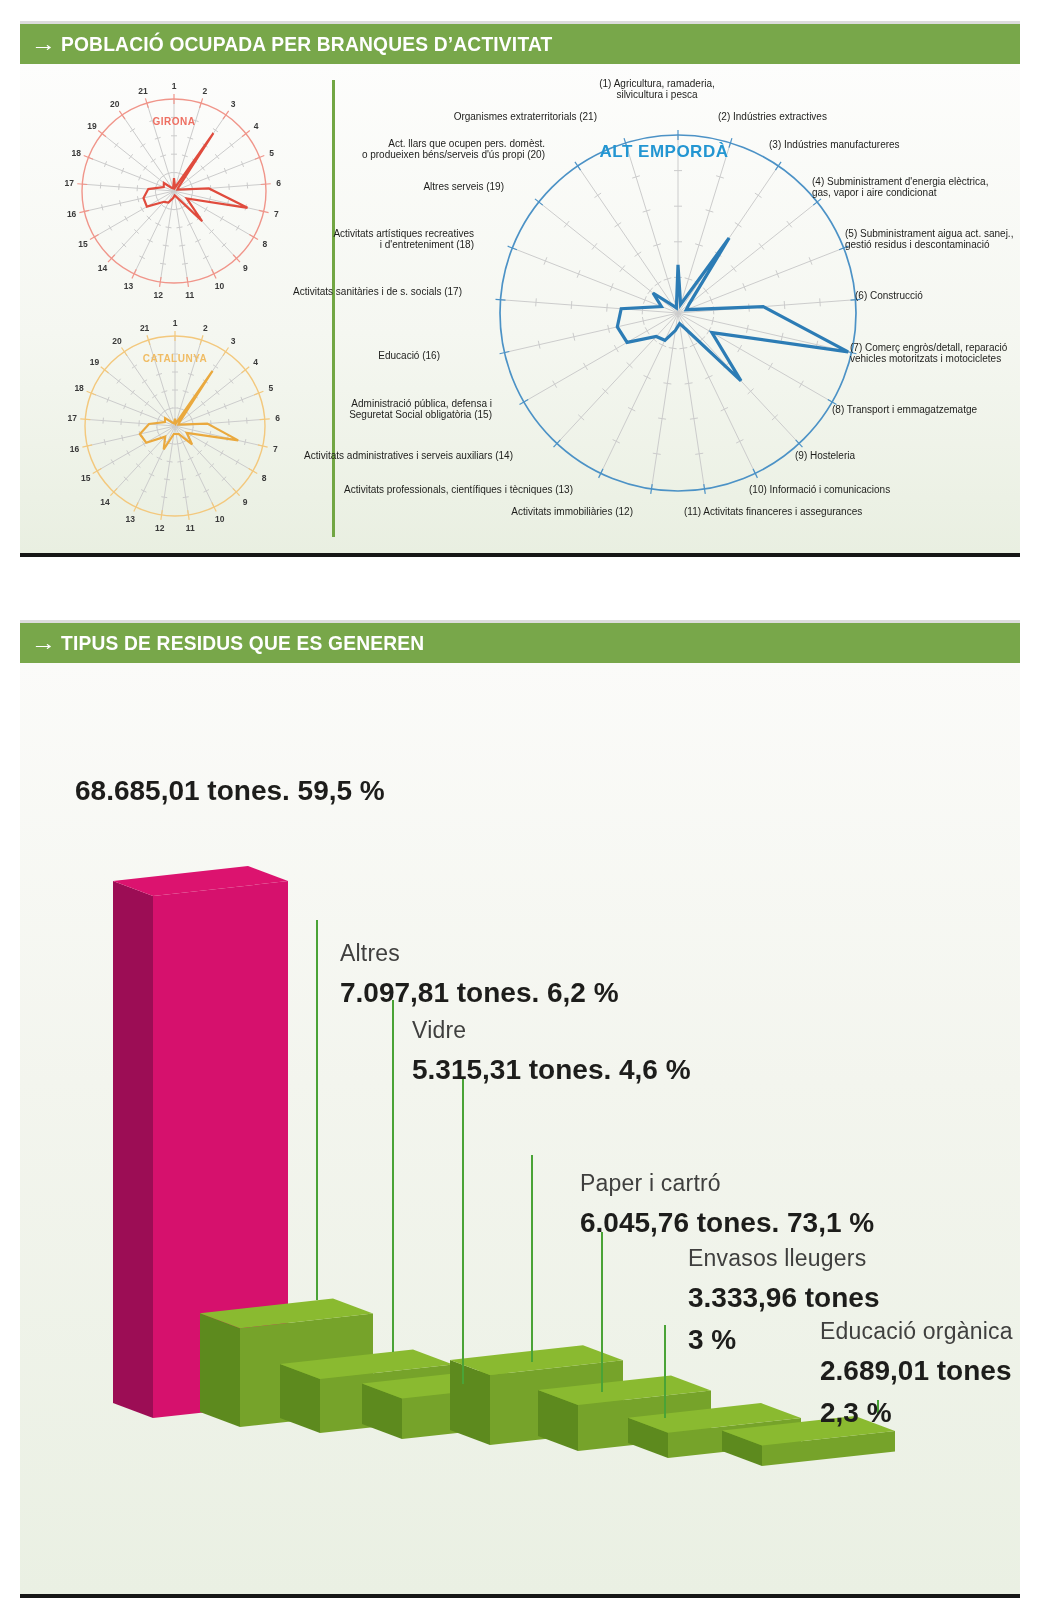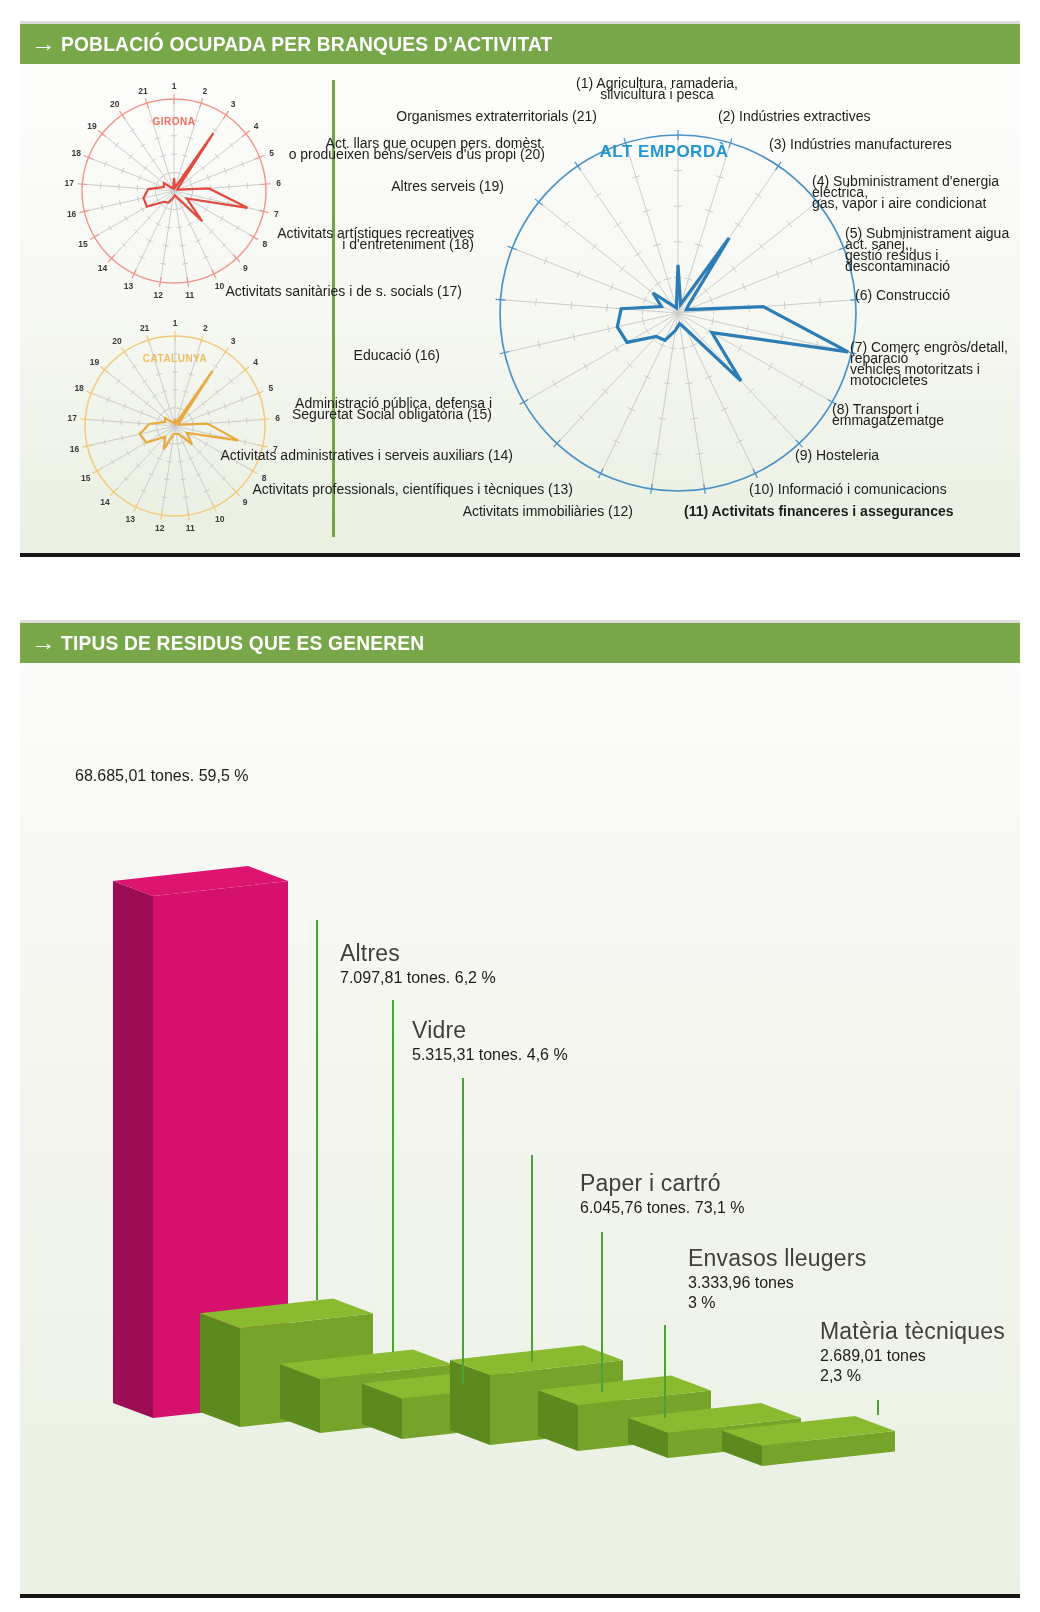--- a/index.html
+++ b/index.html
@@ -18,26 +18,26 @@
     font-size:20px;font-weight:bold;letter-spacing:0.2px;margin:0;display:inline-block;
     transform:scaleX(0.96);transform-origin:left center;white-space:nowrap;
   }
   .blackline{position:absolute;left:20px;width:1000px;height:4px;background:#161616;}
   .panel{position:absolute;left:20px;width:1000px;}
   #panel1{top:64px;height:489px;background:linear-gradient(180deg,#fdfdfc 0%,#f5f7f1 55%,#e9efe1 100%);}
   #panel2{top:663px;height:931px;background:linear-gradient(180deg,#fbfbf9 0%,#f3f5ee 45%,#eaf0e3 100%);}
   .vdivider{position:absolute;left:312px;top:16px;width:3px;height:457px;background:#72a643;}
   .radar-box{position:absolute;}
   .radar-label{
-    position:absolute;font-size:14px;line-height:11px;color:#1d1d1b;white-space:pre-line;
+    position:absolute;font-size:10px;line-height:11px;color:#1d1d1b;white-space:pre-line;
     font-weight:500;
   }
   .bar-label{position:absolute;white-space:nowrap;}
   .bar-label .nm{font-size:23px;color:#3f3f3e;letter-spacing:0.2px;}
-  .bar-label .vl{font-size:16px;color:#1d1d1b;font-weight:normal;margin-top:2px;}
+  .bar-label .vl{font-size:28px;color:#1d1d1b;font-weight:bold;margin-top:10px;}
   #bars-svg{position:absolute;left:0;top:0;}
   svg text{font-family:"Liberation Sans",sans-serif;}
 </style>
 </head>
 <body>
 
 <div class="page">
 
   <div class="grayline" style="top:21px"></div>
   <div class="band" style="top:24px">
@@ -506,21 +506,21 @@
         <div class="radar-label" style="top: 112px; left: 792px;">(4) Subministrament d'energia elèctrica,
 gas, vapor i aire condicionat</div>
         <div class="radar-label" style="top: 164px; left: 825px;">(5) Subministrament aigua act. sanej.,
 gestió residus i descontaminació</div>
         <div class="radar-label" style="top: 226px; left: 835px;">(6) Construcció</div>
         <div class="radar-label" style="top: 278px; left: 830px;">(7) Comerç engròs/detall, reparació
 vehicles motoritzats i motocicletes</div>
         <div class="radar-label" style="top: 340px; left: 812px;">(8) Transport i emmagatzematge</div>
         <div class="radar-label" style="top: 386px; left: 775px;">(9) Hosteleria</div>
         <div class="radar-label" style="top: 420px; left: 729px;">(10) Informació i comunicacions</div>
-        <div class="radar-label" style="top: 442px; left: 664px; font-weight: bold;">(11) Activitats financeres i assegurances</div>
+        <div class="radar-label" style="top: 442px; left: 664px;">(11) Activitats financeres i assegurances</div>
         <div class="radar-label" style="top: 442px; right: 387px; text-align: right;">Activitats immobiliàries (12)</div>
         <div class="radar-label" style="top: 420px; right: 447px; text-align: right;">Activitats professionals, científiques i tècniques (13)</div>
         <div class="radar-label" style="top: 386px; right: 507px; text-align: right;">Activitats administratives i serveis auxiliars (14)</div>
         <div class="radar-label" style="top: 334px; right: 528px; text-align: right;">Administració pública, defensa i
 Seguretat Social obligatòria (15)</div>
         <div class="radar-label" style="top: 286px; right: 580px; text-align: right;">Educació (16)</div>
         <div class="radar-label" style="top: 222px; right: 558px; text-align: left;">Activitats sanitàries i de s. socials (17)</div>
         <div class="radar-label" style="top: 164px; right: 546px; text-align: right;">Activitats artístiques recreatives
 i d'entreteniment (18)</div>
         <div class="radar-label" style="top: 117px; right: 516px; text-align: right;">Altres serveis (19)</div>
@@ -606,19 +606,19 @@
   <div class="bar-label" style="left:580px;top:1170px">
     <div class="nm">Paper i cartró</div>
     <div class="vl">6.045,76 tones. 73,1 %</div>
   </div>
   <div class="bar-label" style="left:688px;top:1245px">
     <div class="nm">Envasos lleugers</div>
     <div class="vl">3.333,96 tones</div>
     <div class="vl">3 %</div>
   </div>
   <div class="bar-label" style="left:820px;top:1318px">
-    <div class="nm">Matèria tècniques</div>
+    <div class="nm">Educació orgànica</div>
     <div class="vl">2.689,01 tones</div>
     <div class="vl">2,3 %</div>
   </div>
 
   <div class="blackline" style="top:1594px"></div>
 </div>
 
 </body></html>

